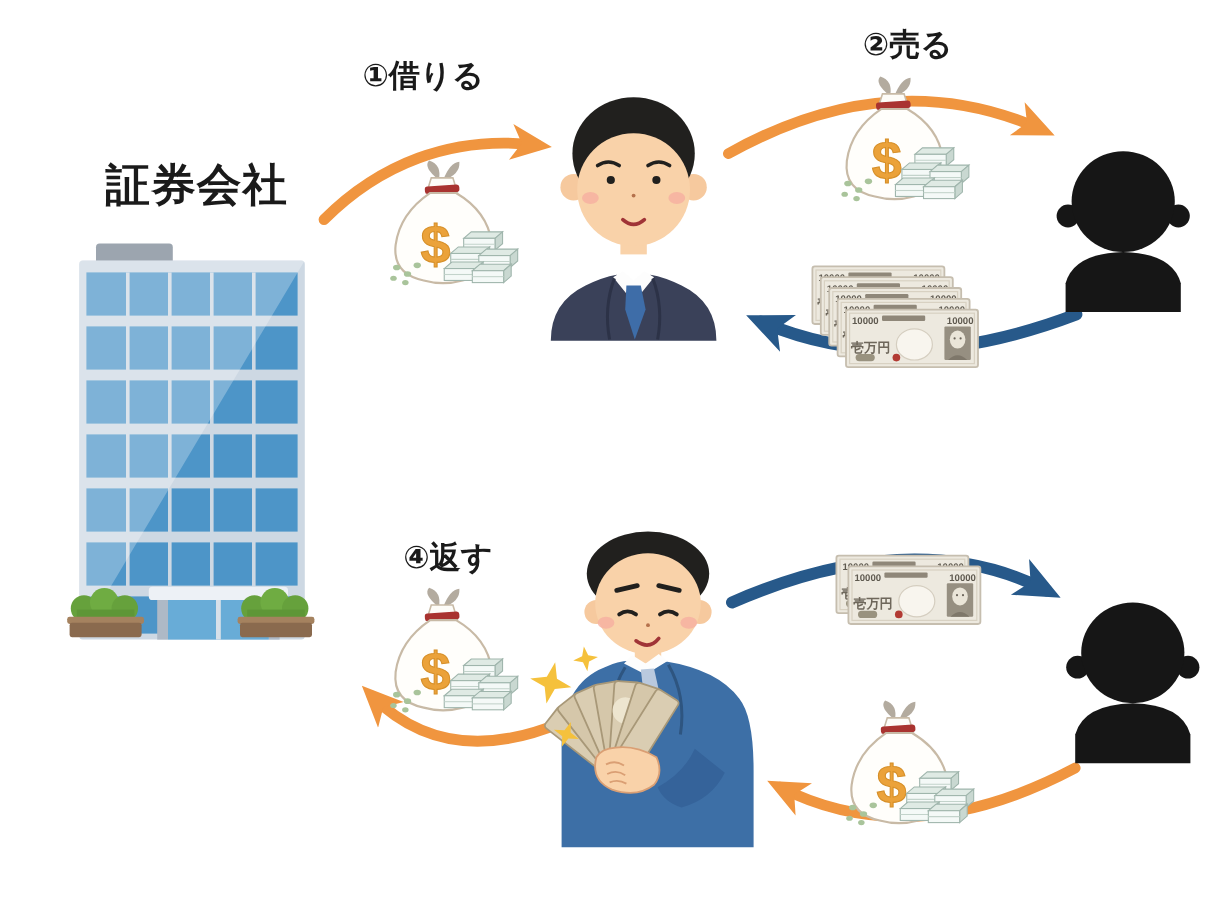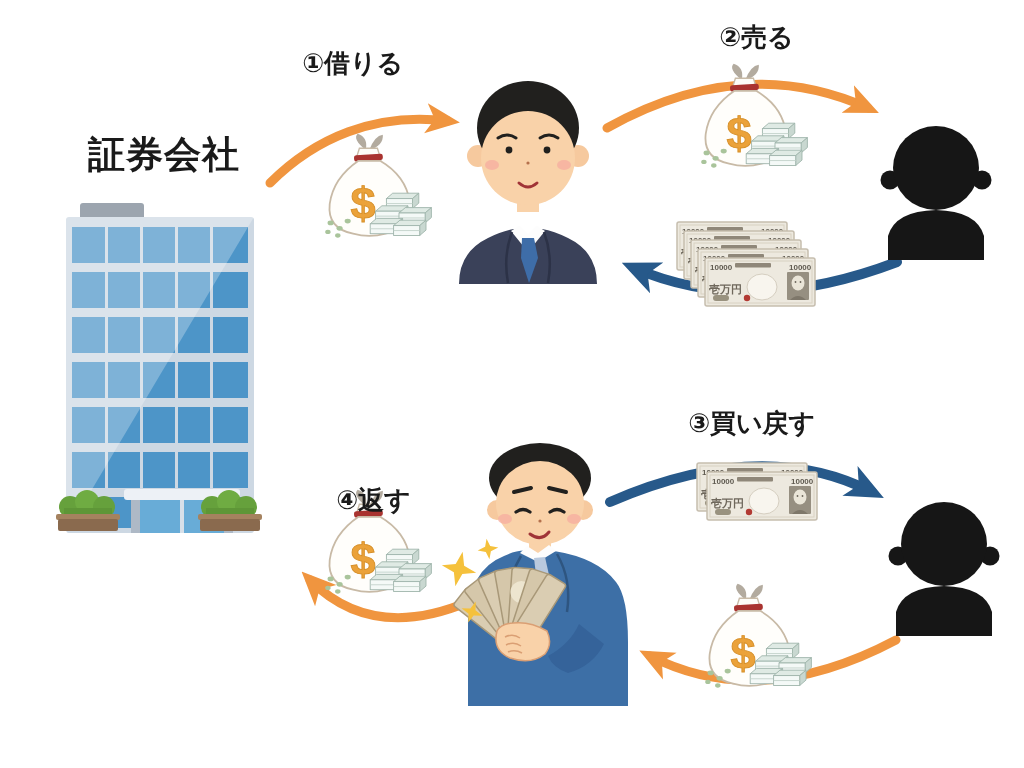--- a/index.html
+++ b/index.html
@@ -5,21 +5,21 @@
   html,body{margin:0;padding:0;background:#fff;}
   .canvas{position:relative;width:1024px;height:768px;background:#ffffff;overflow:hidden;
           font-family:"Liberation Sans","DejaVu Sans",sans-serif;}
   .canvas svg{position:absolute;left:0;top:0;}
   .label{position:absolute;font-weight:700;color:#1A1A1A;white-space:nowrap;}
   .label-company{left:88px;top:130px;font-size:37px;letter-spacing:1px;}
   .label-step{font-size:26px;}
   .label-borrow{left:302px;top:46px;}
   .label-sell{left:701px;top:20px;margin-left:18px;}
   .label-buyback{left:688px;top:406px;}
-  .label-return{left:336px;top:447px;margin-top:36px;}
+  .label-return{left:336px;top:447px;}
 </style>
 </head>
 <body>
 
 <div class="canvas">
 
 <svg width="1024" height="768" viewBox="0 0 1024 768">
   <defs>
     <marker id="ah-orange" viewBox="0 0 10 10" refX="6.5" refY="5" markerWidth="3.8" markerHeight="3.8" orient="auto">
       <path d="M0,0.6 L10,5 L0,9.4 L2.6,5 Z" fill="#F0953F"></path>
@@ -227,16 +227,15 @@
     <path d="M508,652 Q515,649 522,653" stroke="#DA9F74" stroke-width="1.5" fill="none"></path>
     <use href="#sparkle" transform="translate(459,569) scale(1.35) rotate(12)"></use>
     <use href="#sparkle" transform="translate(488,549) scale(0.8) rotate(-8)"></use>
     <use href="#sparkle" transform="translate(472,612) scale(0.85) rotate(20)"></use>
   </g>
 </svg>
 
 <div class="label label-step label-borrow">①借りる</div>
 <div class="label label-company">証券会社</div>
 <div class="label label-step label-sell">②売る</div>
-<div class="label label-step label-buyback">③買い戻す</div>
 <div class="label label-step label-return">④返す</div>
 
 </div>
 
 </body></html>

